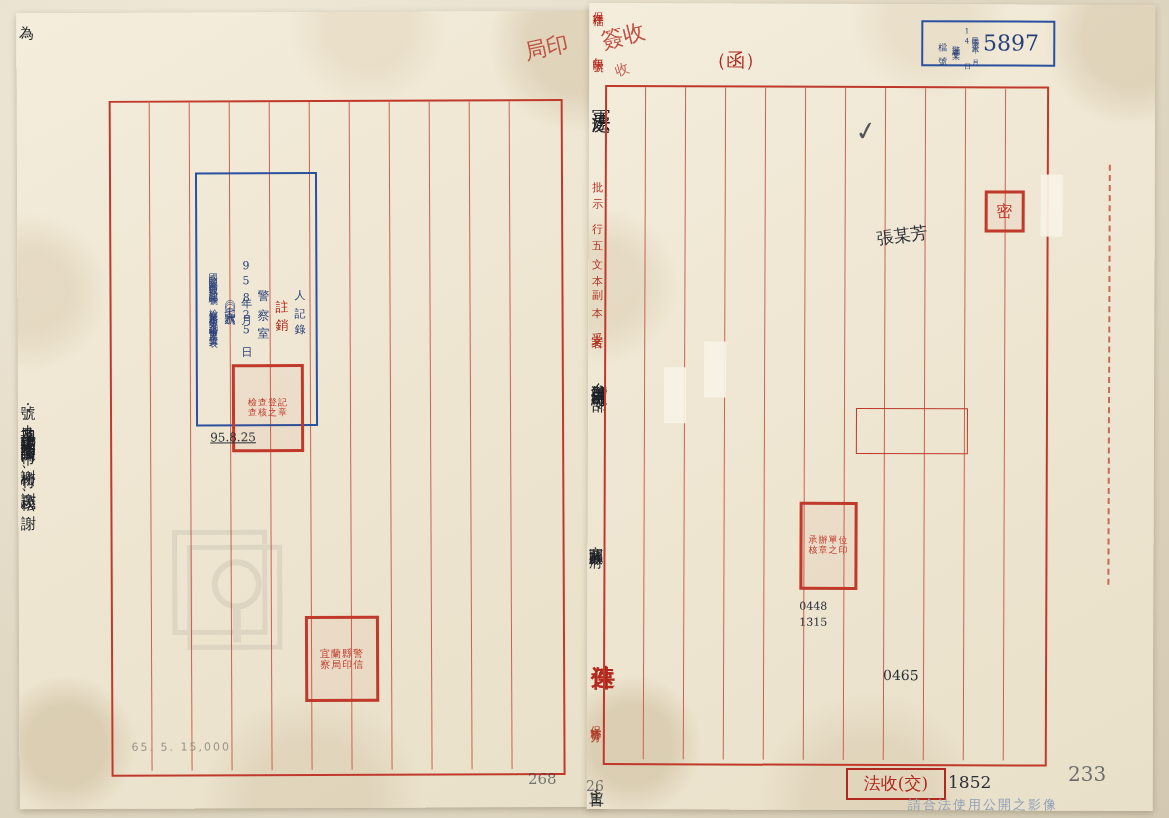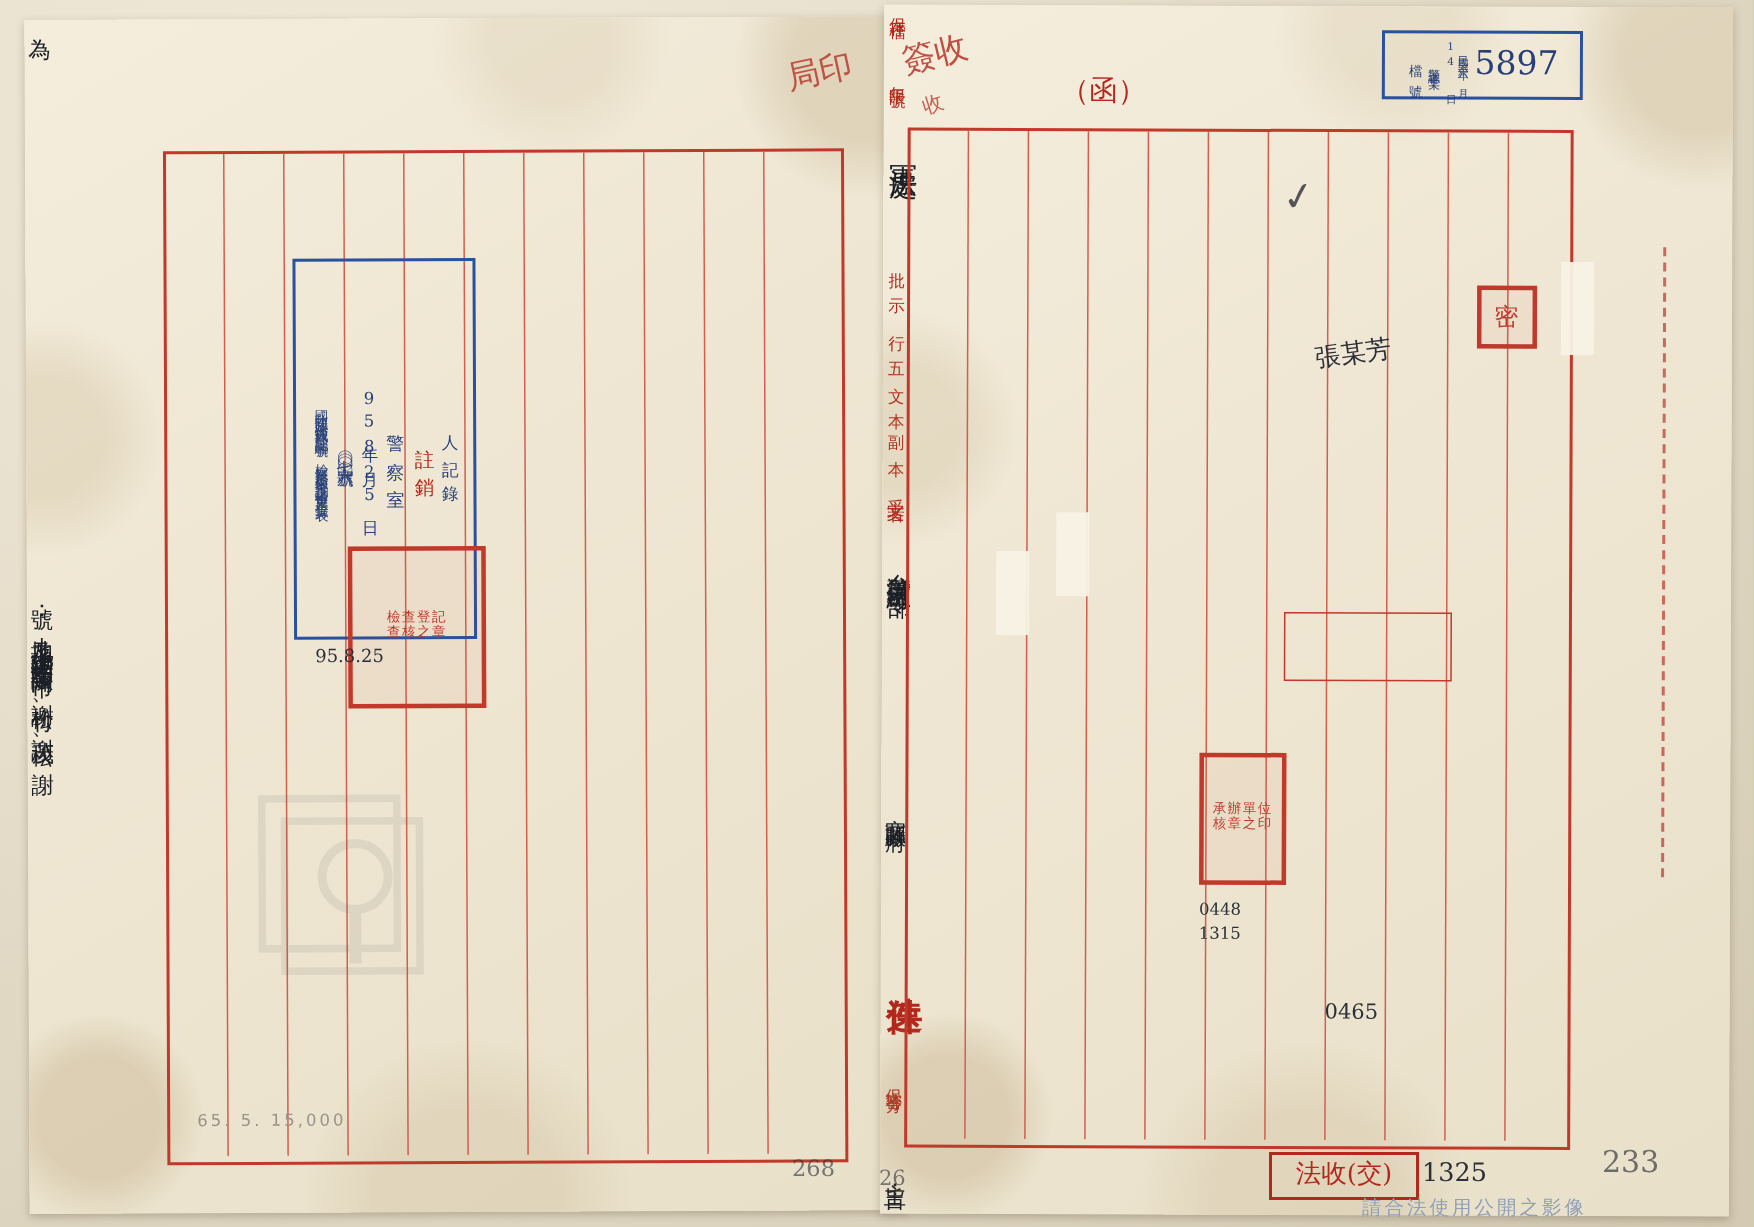--- a/index.html
+++ b/index.html
@@ -90,31 +90,32 @@
     <div class="vline" style="left:332px;top:90px;height:668px;"></div>
     <div class="vline" style="left:372px;top:90px;height:668px;"></div>
     <div class="vline" style="left:412px;top:90px;height:668px;"></div>
     <div class="vline" style="left:452px;top:90px;height:668px;"></div>
     <div class="vline" style="left:492px;top:90px;height:668px;"></div>
 
     <div class="vt ink" style="left:458px;top:160px;height:380px;font-size:15px;">為</div>
 
     <div class="vt ink" style="left:416px;top:160px;height:560px;font-size:15px;">號：土地及地上建築物均為謝陳罔市、謝松竹、謝茂松、謝</div>
 
+    <div class="seal-red" style="left:286px;top:604px;width:62px;height:74px;font-size:10px;padding:3px;">宜蘭縣警<br>察局印信</div>
 
     <div class="stamp-box stamp-blue" style="left:178px;top:160px;width:118px;height:250px;flex-direction:row;">
       <div class="vt blue" style="height:230px;font-size:9px;margin:0 2px;">國防部政治作戰部登記編號：檢察業務檔案查詢之檢查更正登錄表</div>
       <div class="vt blue" style="height:150px;font-size:11px;margin:0 2px;">〇〇〇七〇六六號</div>
       <div class="vt blue" style="height:150px;font-size:11px;margin:0 2px;">95年8月25日</div>
       <div class="vt blue" style="height:90px;font-size:12px;margin:0 2px;">警 察 室</div>
       <div class="vt red" style="height:70px;font-size:13px;margin:0 2px;">註 銷</div>
       <div class="vt blue" style="height:80px;font-size:11px;margin:0 2px;">人 記 錄</div>
     </div>
-    <div class="seal-red" style="left:214px;top:352px;width:62px;height:78px;font-size:9px;padding:12px;">檢查登記<br>查核之章</div>
-    <div class="hand blue" style="position:absolute;left:192px;top:418px;font-size:12px;">95.8.25</div>
+    <div class="seal-red" style="left:214px;top:352px;width:62px;height:78px;font-size:9px;padding:2px;">檢查登記<br>查核之章</div>
+    <div class="hand blue" style="position:absolute;left:192px;top:418px;font-size:12px;text-decoration:underline;">95.8.25</div>
 
     <div class="hand hand-red" style="position:absolute;left:508px;top:22px;font-size:22px;transform:rotate(-12deg);opacity:.75;">局印</div>
 
     <div class="footer-note" style="left:112px;top:728px;">65. 5. 15,000</div>
 
     <svg class="wm" style="left:126px;top:500px;" width="180" height="160" viewBox="0 0 180 160">
       <path d="M30 20 L120 20 L120 120 L30 120 Z" fill="none" stroke="#5a5a5a" stroke-width="5"></path>
       <path d="M45 35 L135 35 L135 135 L45 135 Z" fill="none" stroke="#5a5a5a" stroke-width="5"></path>
       <circle cx="92" cy="72" r="22" fill="none" stroke="#5a5a5a" stroke-width="6"></circle>
       <path d="M92 94 L92 130" stroke="#5a5a5a" stroke-width="8"></path>
@@ -182,20 +183,20 @@
     <div class="seal-red" style="left:212px;top:498px;width:48px;height:78px;font-size:9px;padding:2px;">承辦單位<br>核章之印</div>
 
     <div class="hand hand-red" style="position:absolute;left:12px;top:18px;font-size:22px;transform:rotate(-14deg);opacity:.8;">簽收</div>
     <div class="hand hand-red" style="position:absolute;left:26px;top:58px;font-size:14px;transform:rotate(-18deg);opacity:.7;">收</div>
 
     <div style="position:absolute;left:520px;top:160px;height:420px;border-left:2px dashed #b3281c;opacity:.65;"></div>
 
   </div>
 
   <div class="stamp-box" style="left:846px;top:768px;width:96px;height:28px;font-size:17px;border-width:2px;">法收(交)</div>
-  <div class="hand ink" style="position:absolute;left:948px;top:772px;font-size:17px;">1325</div>
+  <div class="hand ink" style="position:absolute;left:948px;top:772px;font-size:17px;">1852</div>
   <div class="hand ink" style="position:absolute;left:528px;top:770px;font-size:15px;opacity:.6;">268</div>
   <div class="hand ink" style="position:absolute;left:586px;top:778px;font-size:14px;opacity:.6;">26</div>
   <div class="hand ink" style="position:absolute;left:1068px;top:762px;font-size:20px;opacity:.65;text-align:center;">233</div>
 
   <div class="footer-note" style="left:908px;top:796px;font-size:13px;color:#8fa0b8;">請合法使用公開之影像</div>
 
 </div>
 
 </body></html>

